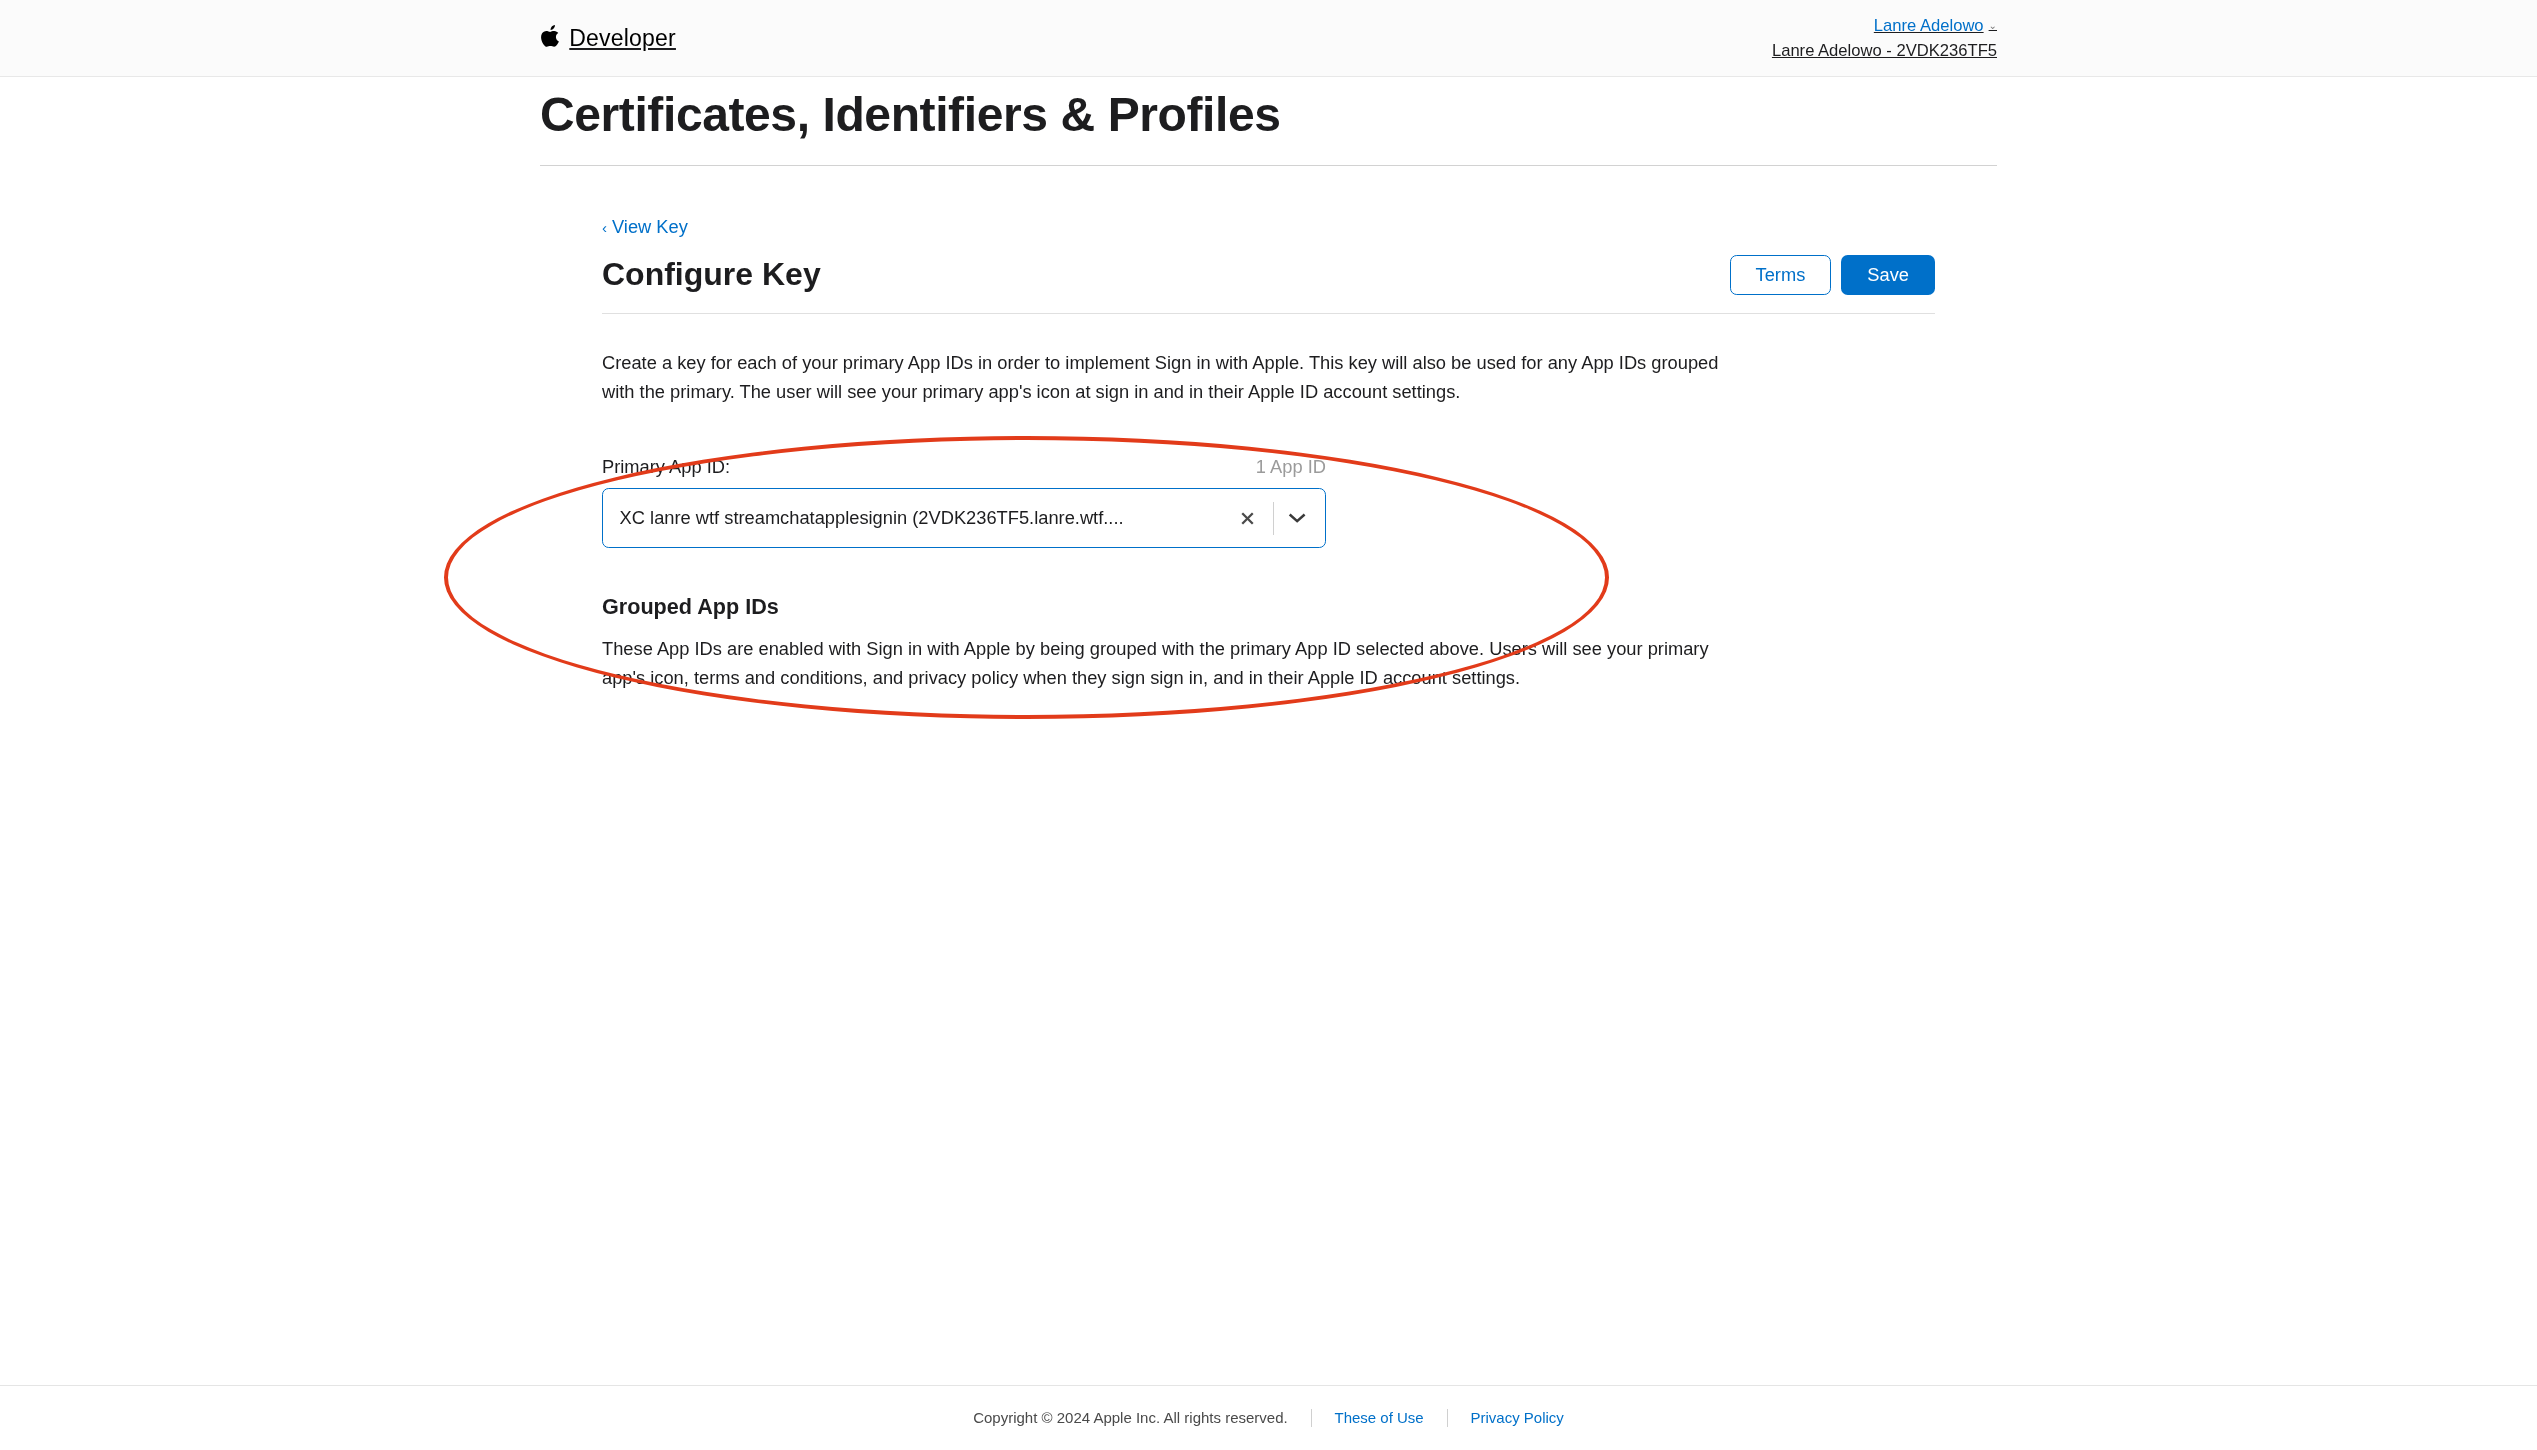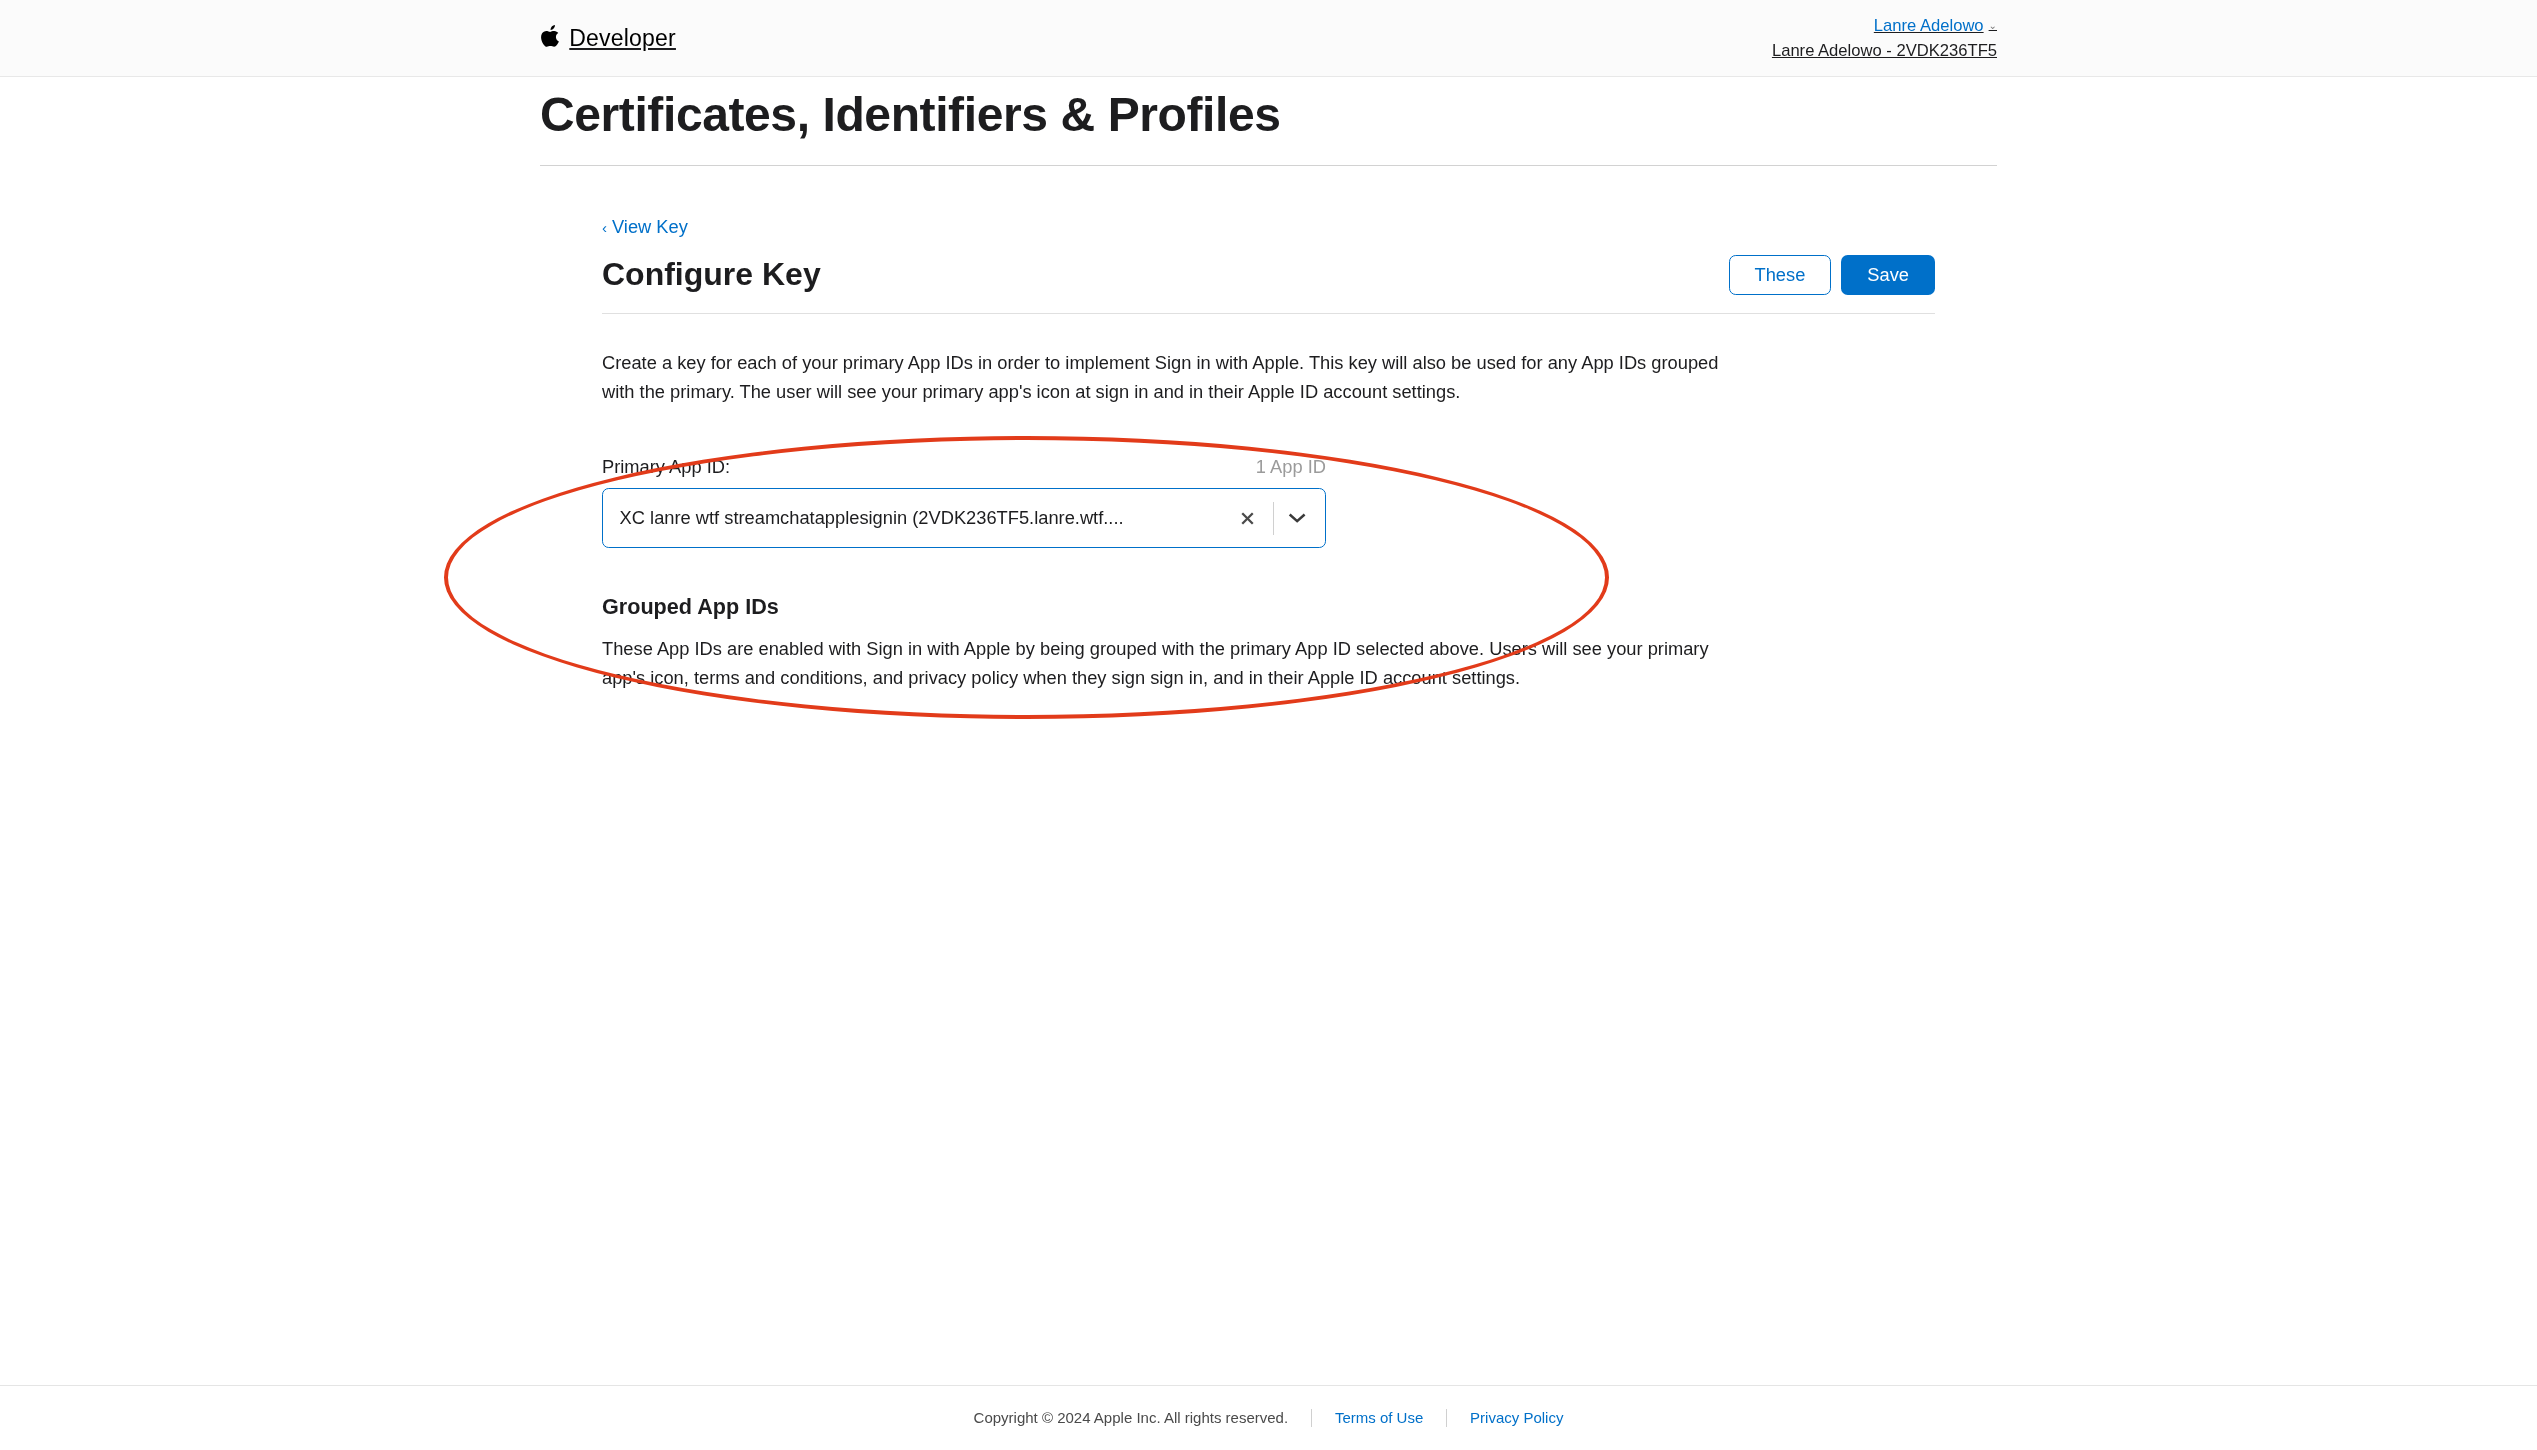--- a/index.html
+++ b/index.html
@@ -296,21 +296,21 @@
     <div class="annotation"></div>
 
     <a class="back-link">
       <span class="chev-left">‹</span>
       <span>View Key</span>
     </a>
 
     <div class="section-header">
       <h2 class="section-title">Configure Key</h2>
       <div class="btn-group">
-        <button class="btn btn-secondary">These</button>
+        <button class="btn btn-secondary">Terms</button>
         <button class="btn btn-primary">Save</button>
       </div>
     </div>
 
     <p class="desc">Create a key for each of your primary App IDs in order to implement Sign in with Apple. This key will also be used for any App IDs grouped with the primary. The user will see your primary app's icon at sign in and in their Apple ID account settings.</p>
 
     <div class="field-row">
       <div class="field-labels">
         <span class="field-label">Primary App ID:</span>
         <span class="field-count">1 App ID</span>
@@ -334,18 +334,18 @@
 
     <h3 class="grouped-h">Grouped App IDs</h3>
     <p class="grouped-desc">These App IDs are enabled with Sign in with Apple by being grouped with the primary App ID selected above. Users will see your primary app's icon, terms and conditions, and privacy policy when they sign sign in, and in their Apple ID account settings.</p>
   </div>
 </div>
 
 <footer>
   <div class="footer-inner">
     <span class="footer-copy">Copyright © 2024 Apple Inc. All rights reserved.</span>
     <span class="footer-sep"></span>
-    <a class="footer-link">Terms of Use</a>
+    <a class="footer-link">These of Use</a>
     <span class="footer-sep"></span>
     <a class="footer-link">Privacy Policy</a>
   </div>
 </footer>
 
 
 </body></html>

